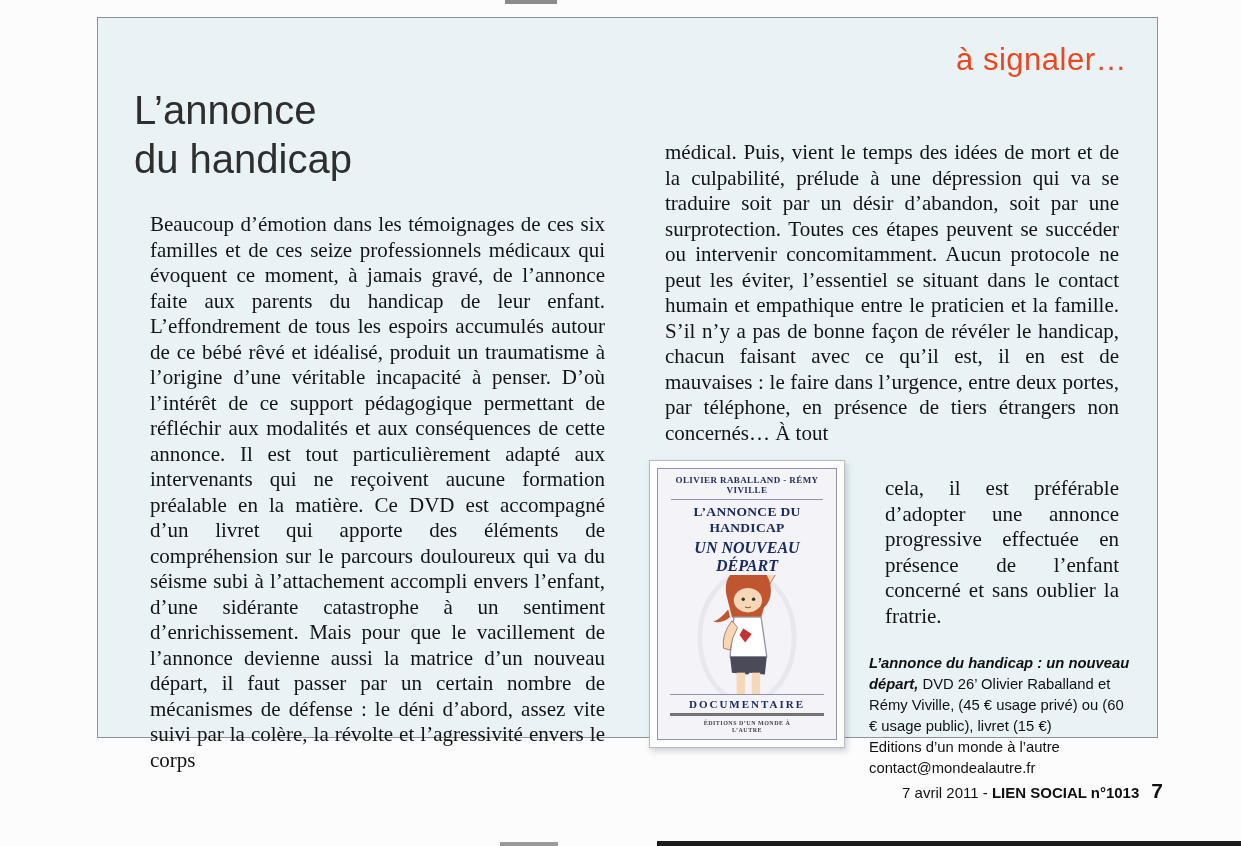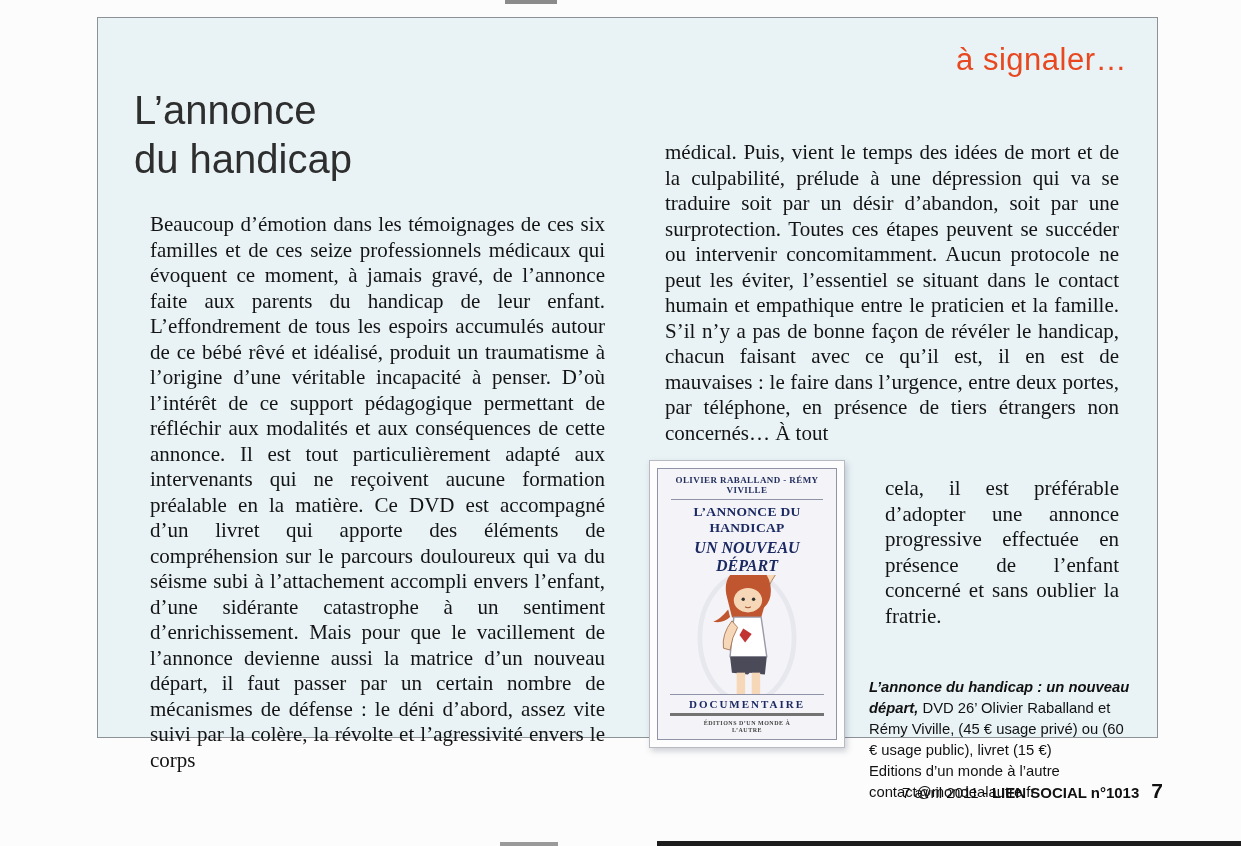--- a/index.html
+++ b/index.html
@@ -140,21 +140,21 @@
     font-size: 6px;
     font-weight: bold;
     color: #444;
     letter-spacing: 0.5px;
     margin-top: 4px;
     line-height: 7px;
     width: 60%;
   }
   
   .caption {
-    margin-top: 48px;
+    margin-top: 24px;
     font-family: "Liberation Sans", sans-serif;
     font-size: 14.8px;
     line-height: 21px;
     color: #111;
     text-align: left;
   }
   .caption-lead {
     font-weight: bold;
     font-style: italic;
   }

